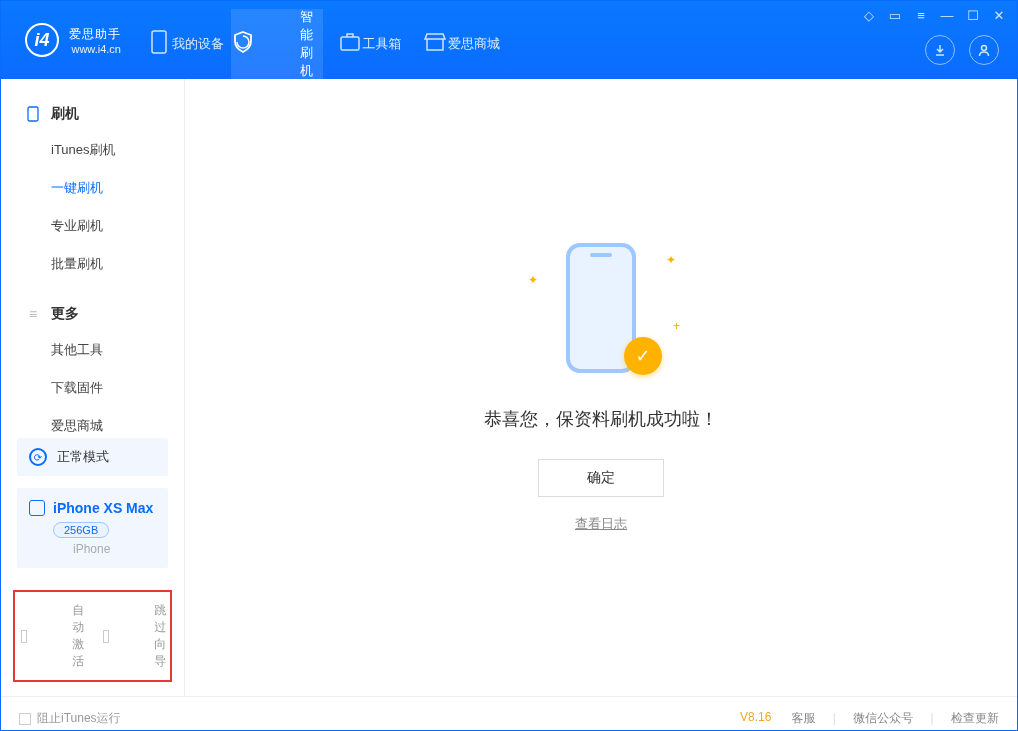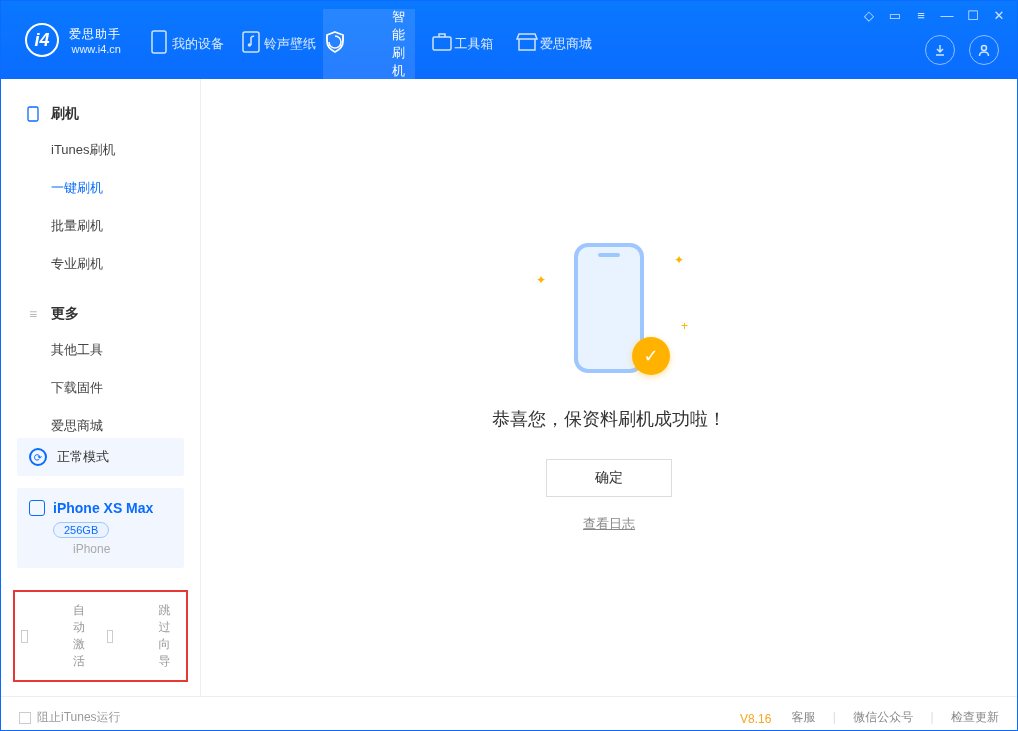--- a/index.html
+++ b/index.html
@@ -17,21 +17,21 @@
 .tab { width: 92px; display: flex; flex-direction: row; align-items: center; justify-content: center; color: #dbeaff; font-size: 13px; cursor: pointer; margin-top: 8px; }
 .tab.active { background: rgba(255,255,255,.12); color: #fff; gap: 45px; }
 .tab-icon { width: 26px; height: 26px; margin-bottom: 4px; display:flex; align-items:center; justify-content:center; }
 .window-controls { position: absolute; top: 6px; right: 10px; display: flex; gap: 10px; }
 .window-controls span { width: 16px; height: 16px; display: inline-flex; align-items:center; justify-content:center; cursor: pointer; color:#cfe3ff; font-size: 13px;}
 .right-icons { position: absolute; right: 18px; bottom: 14px; display: flex; gap: 14px; }
 .circle-btn { width: 30px; height: 30px; border: 1.5px solid #8fc0ff; border-radius: 50%; display: flex; align-items: center; justify-content: center; cursor: pointer; color:#cfe3ff;}
 
 
 .body { flex: 1; display: flex; min-height: 0; }
-.sidebar { width: 200px; border-right: 1px solid #eee; display: flex; flex-direction: column; }
+.sidebar { width: 184px; border-right: 1px solid #eee; display: flex; flex-direction: column; }
 .content { flex: 1; display: flex; flex-direction: column; align-items: center; justify-content: center; }
 
 
 .side-top { padding: 18px 0 0 0; flex: 1; overflow: auto;}
 .side-section-header { display: flex; align-items: center; color: #333; font-size: 14px; font-weight: 600; padding: 8px 24px; }
 .side-section-header .hicon { width: 16px; height: 16px; margin-right: 10px; display:flex; align-items:center; justify-content:center; color:#0a6cff;}
 .side-item { padding: 10px 24px 10px 50px; font-size: 13px; color: #444; cursor: pointer; }
 .side-item.active { color: #0a6cff; }
 
 .side-status { background: #f2f7ff; margin: 0 16px 12px 16px; border-radius: 2px; padding: 10px 12px; display: flex; align-items: center; color: #333; font-size: 13px; }
@@ -51,21 +51,21 @@
 .phone-shape { position: absolute; left: 20px; top: 0; width: 70px; height: 130px; border: 4px solid #9ec7ff; border-radius: 14px; background: #e9f3ff; }
 .phone-shape::before{ content:""; position:absolute; top:6px; left:50%; transform:translateX(-50%); width:22px; height:4px; background:#9ec7ff; border-radius:2px;}
 .check-circle { position: absolute; right: -6px; bottom: 8px; width: 38px; height: 38px; background: #ffb300; border-radius: 50%; display:flex; align-items:center; justify-content:center; color:#fff; font-size:18px; box-shadow: 0 2px 6px rgba(255,179,0,.4);}
 .sparkle{ position:absolute; font-size:12px; color:#ffb300;}
 .sparkle.s1{ left:-18px; top:30px;} .sparkle.s2{ right:-20px; top:10px;} .sparkle.s3{ right:-24px; bottom:50px;}
 .success-text { font-size: 18px; color: #333; margin-bottom: 28px; }
 .ok-button { border: 1px solid #ddd; background: #fff; padding: 9px 48px; font-size: 14px; color: #333; cursor: pointer; margin-bottom: 18px; }
 .log-link { font-size: 13px; color: #888; cursor: pointer; text-decoration: underline; }
 
 
-.footer { height: 34px; border-top: 1px solid #eee; display: flex; align-items: flex-end; padding: 4px 18px; font-size: 12px; color: #999; }
+.footer { height: 34px; border-top: 1px solid #eee; display: flex; align-items: flex-start; padding: 13px 18px; font-size: 12px; color: #999; }
 .footer .fchk { display: flex; align-items: center; cursor: pointer; }
 .footer .fchk .box { width: 12px; height: 12px; border: 1px solid #ccc; margin-right: 6px; }
 .footer-spacer { flex: 1; }
 .footer .ver { color: #f6a623; margin-right: 20px; }
 .footer-links span { color: #888; cursor:pointer; }
 .footer-links .sep { margin: 0 14px; color: #ddd; }
 
 svg { display:block; }
 </style>
 </head>
@@ -82,30 +82,20 @@
       </div>
     </div>
     <div class="tabs">
       <div class="tab">
         <span class="tab-icon">
             <svg width="20" height="24" viewBox="0 0 20 24">
               <rect x="3" y="1" width="14" height="22" rx="2" fill="none" stroke="#cfe3ff" stroke-width="1.5"></rect>
             </svg>
           </span>
         <span>我的设备</span>
-      </div>
-      <div class="tab">
-        <span class="tab-icon">
-            <svg width="22" height="24" viewBox="0 0 22 24">
-              <rect x="3" y="2" width="16" height="20" rx="2" fill="none" stroke="#cfe3ff" stroke-width="1.5"></rect>
-              <path d="M11 7 V15 M11 7 L14 6" stroke="#cfe3ff" stroke-width="1.5" fill="none"></path>
-              <circle cx="9.5" cy="15" r="1.8" fill="#cfe3ff"></circle>
-            </svg>
-          </span>
-        <span>铃声壁纸</span>
       </div>
       <div class="tab active">
         <span class="tab-icon">
             <svg width="24" height="24" viewBox="0 0 24 24">
               <path d="M12 2 L20 5 V11 C20 16 16 20 12 22 C8 20 4 16 4 11 V5 Z" fill="none" stroke="#fff" stroke-width="1.8"></path>
               <path d="M12 6 A6 6 0 1 1 6 12" stroke="#fff" stroke-width="1.5" fill="none"></path>
             </svg>
           </span>
         <span>智能刷机</span>
       </div>
@@ -156,22 +146,22 @@
         <div class="side-section-header">
           <span class="hicon">
               <svg width="12" height="16" viewBox="0 0 12 16">
                 <rect x="1" y="1" width="10" height="14" rx="1.5" stroke="#0a6cff" stroke-width="1.3" fill="none"></rect>
               </svg>
             </span>
           <span>刷机</span>
         </div>
         <div class="side-item">iTunes刷机</div>
         <div class="side-item active">一键刷机</div>
+        <div class="side-item">专业刷机</div>
         <div class="side-item">批量刷机</div>
-        <div class="side-item">专业刷机</div>
 
         <div class="side-section-header" style="margin-top:14px">
           <span class="hicon" style="color:#bbb">≡</span>
           <span>更多</span>
         </div>
         <div class="side-item">其他工具</div>
         <div class="side-item">下载固件</div>
         <div class="side-item">爱思商城</div>
       </div>
 

